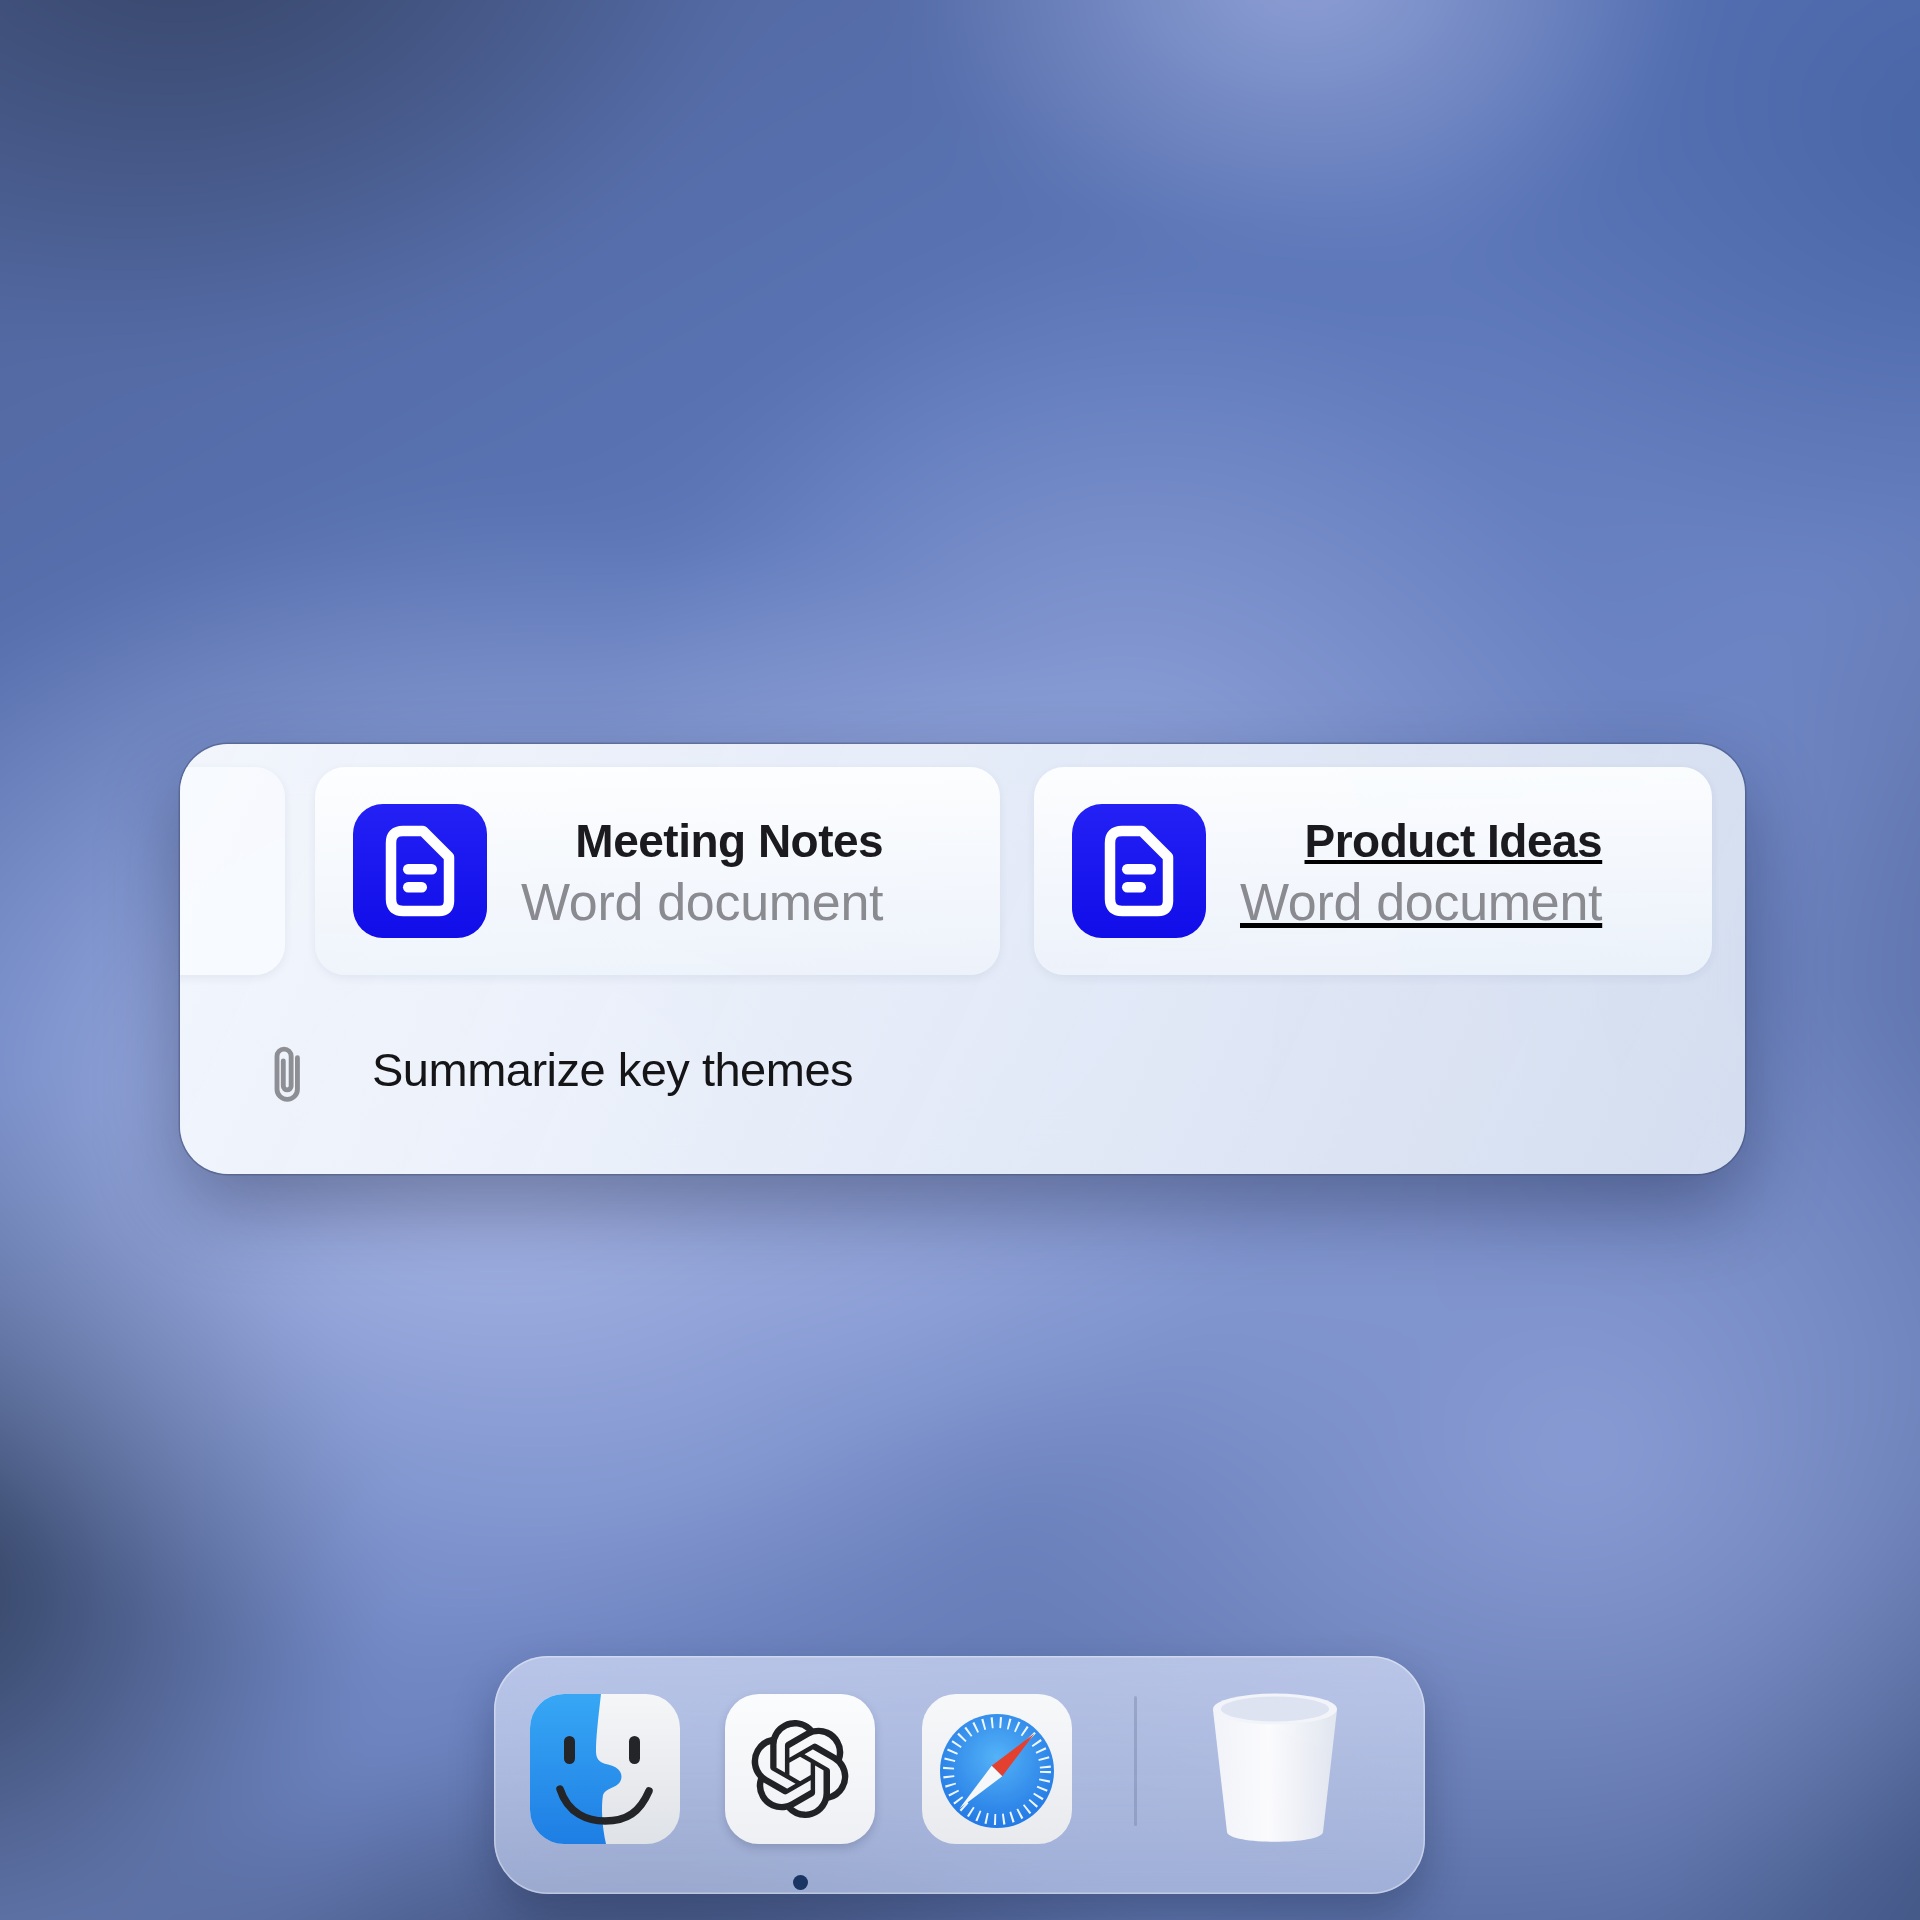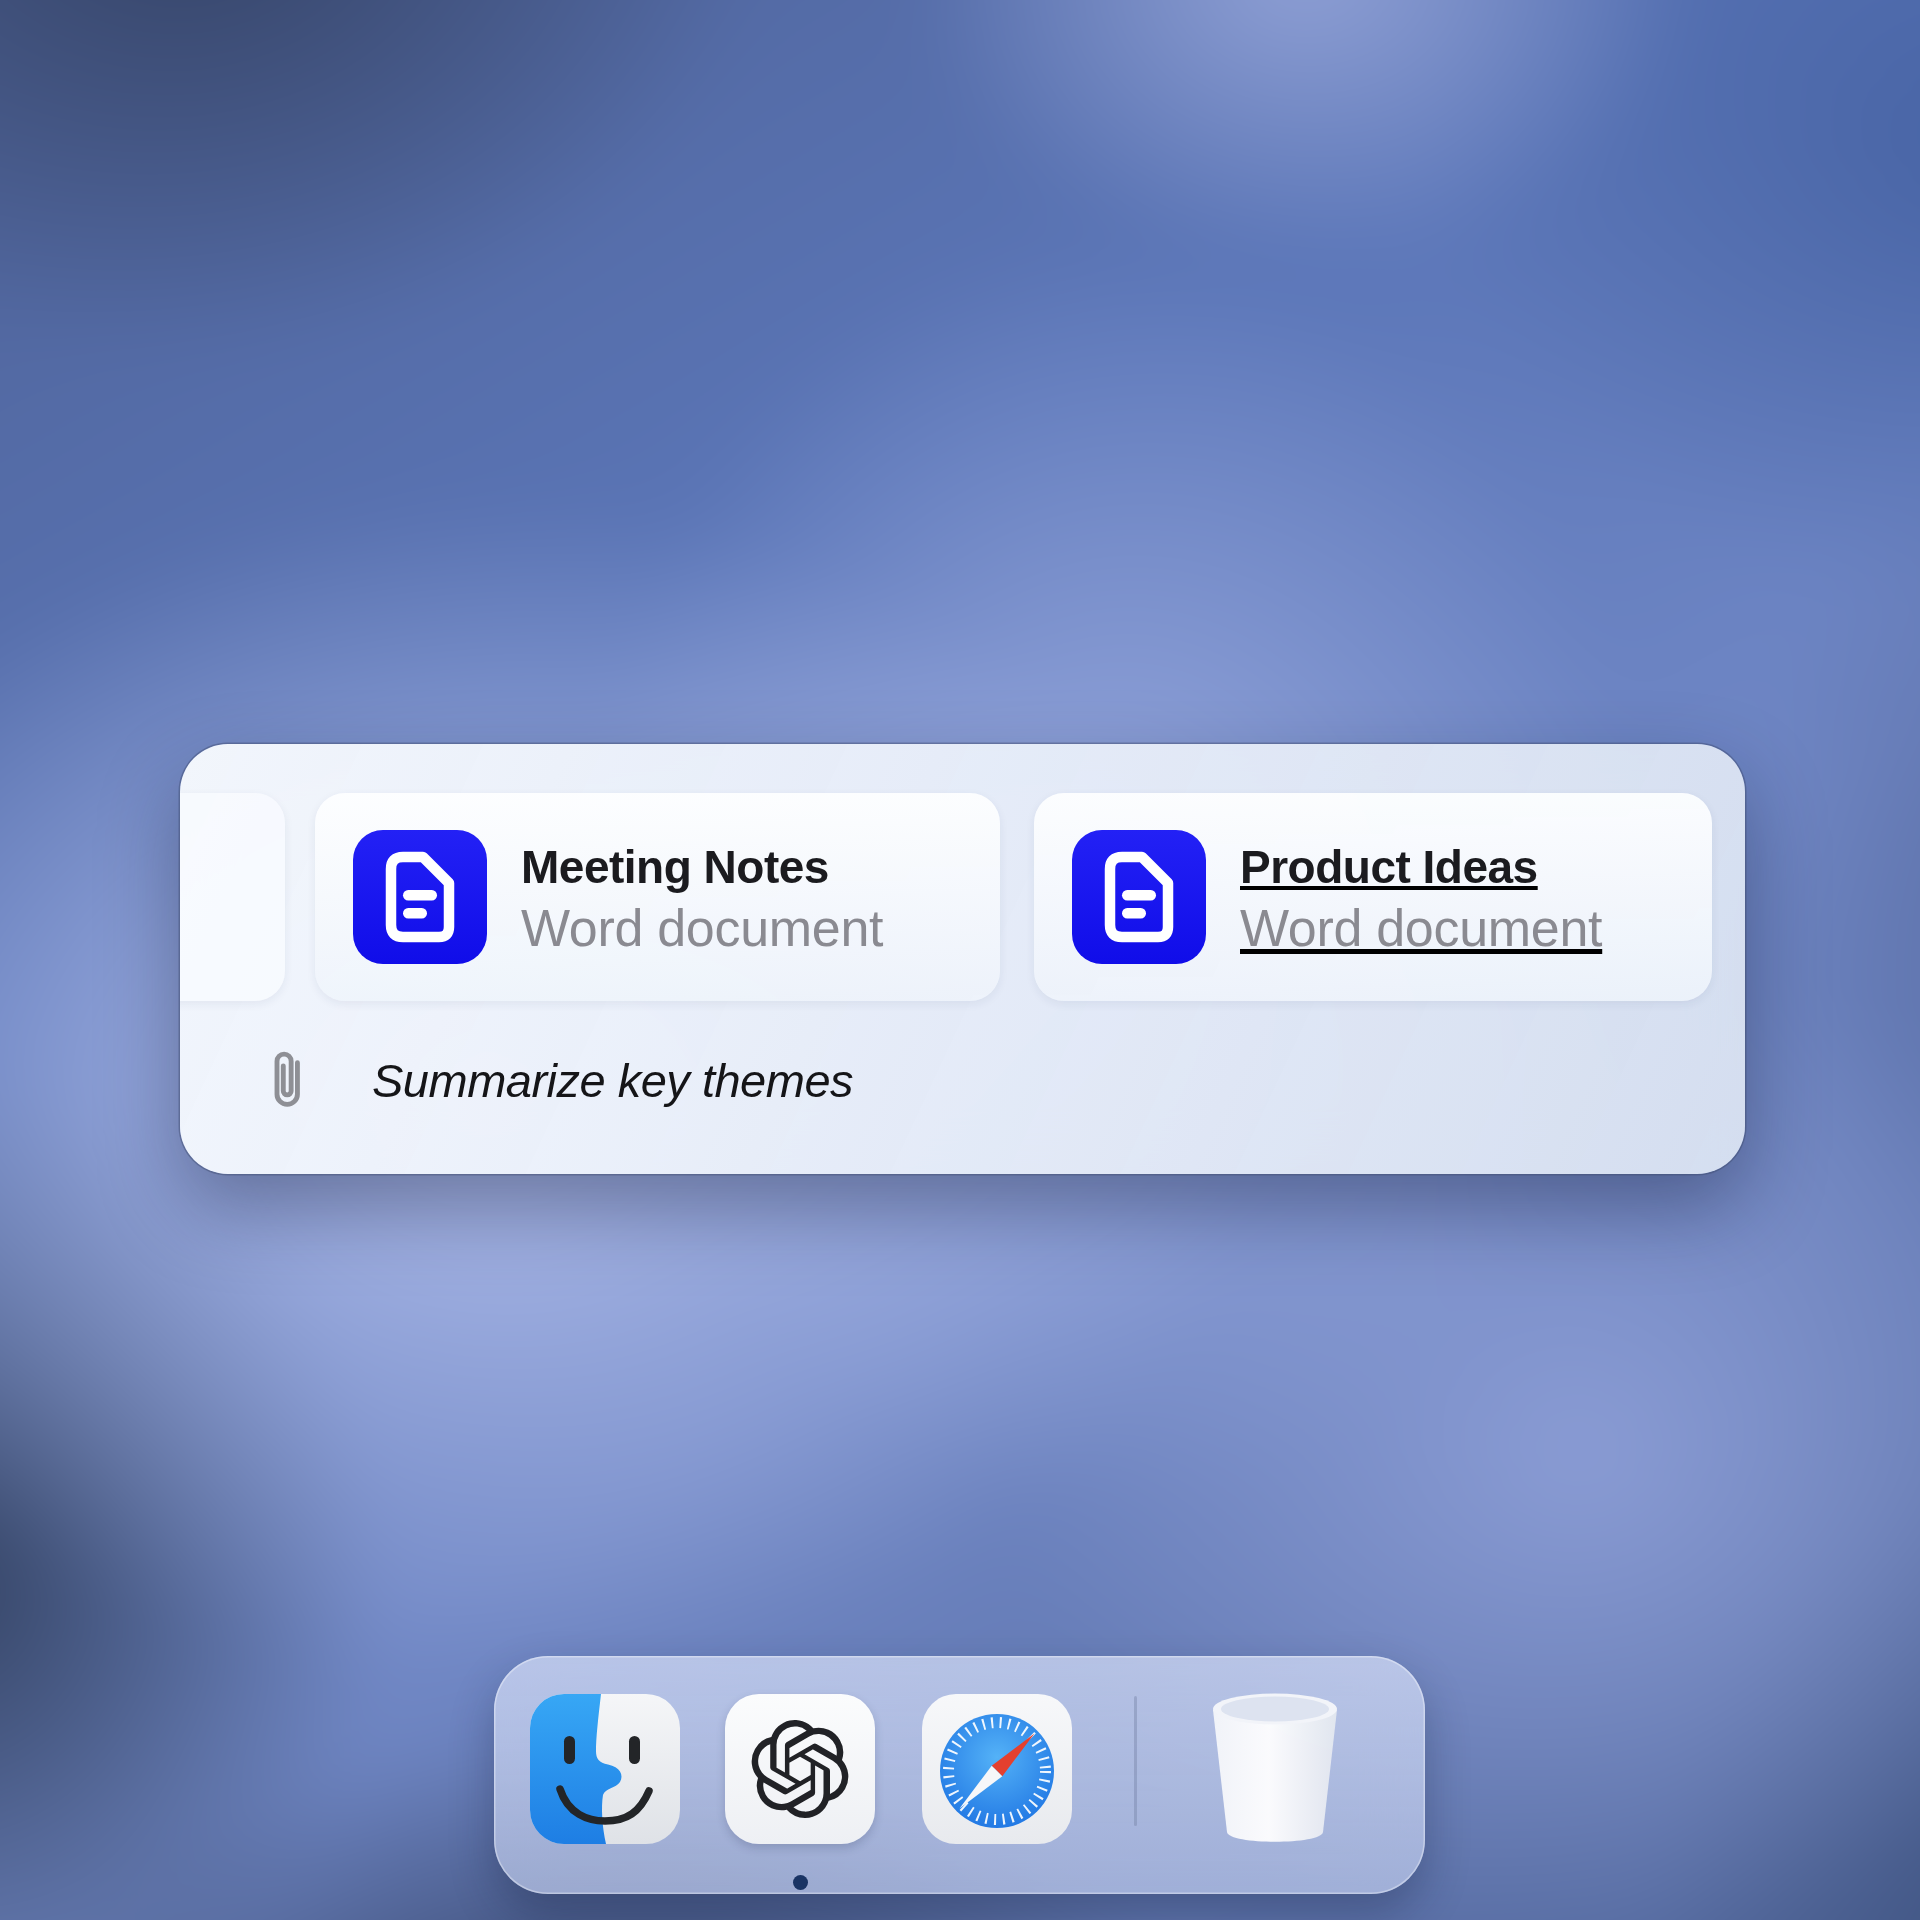--- a/index.html
+++ b/index.html
@@ -21,34 +21,34 @@
       radial-gradient(520px 640px at 103% 46%,rgba(84,103,156,.80), rgba(84,103,156,0) 70%),
       linear-gradient(150deg,#4c5f92 0%,#5b76b8 35%,#7188c6 60%,#4d6295 100%);
     filter:blur(34px);}
 
   
   .prompt-card{position:absolute;left:180px;top:744px;width:1565px;height:430px;
     border-radius:48px;overflow:hidden;
     background:linear-gradient(115deg,rgba(247,250,254,.96) 0%,rgba(233,239,249,.93) 55%,rgba(223,231,244,.90) 100%);
     box-shadow:0 0 0 1.5px rgba(62,76,110,.45), 0 34px 80px rgba(12,22,52,.38);
     -webkit-backdrop-filter:blur(26px);backdrop-filter:blur(26px);}
-  .chip{position:absolute;top:49px;height:208px;border-radius:30px;
+  .chip{position:absolute;top:23px;height:208px;border-radius:30px;
     background:linear-gradient(180deg,rgba(253,254,255,.94),rgba(239,244,251,.86));
     box-shadow:0 3px 10px rgba(30,42,80,.07);
-    display:flex;align-items:center;}
+    display:flex;align-items:center;text-align:right;}
   .chip-partial{left:-62px;width:167px;background:rgba(250,252,255,.66);}
   .chip-1{left:135px;width:685px;}
   .chip-2{left:854px;width:678px;text-decoration:underline;}
   .doc-tile{flex:0 0 134px;width:134px;height:134px;margin-left:38px;border-radius:30px;
     background:linear-gradient(180deg,#2321f5,#100de9);
     display:flex;align-items:center;justify-content:center;}
   .chip-text{margin-left:34px;display:flex;flex-direction:column;justify-content:center;}
   .chip-title{font-size:46px;line-height:52px;font-weight:700;color:#1b1b1f;letter-spacing:-.5px;}
   .chip-sub{font-size:52px;line-height:50px;font-weight:400;color:#8a8a91;margin-top:10px;letter-spacing:-.3px;}
-  .prompt-row{position:absolute;left:84px;top:298px;height:76px;display:flex;align-items:center;font-style:italic;}
+  .prompt-row{position:absolute;left:84px;top:298px;height:76px;display:flex;align-items:flex-start;}
   .prompt-row .clip{width:48px;height:66px;margin-right:60px;}
   .prompt-text{font-size:47px;color:#151518;letter-spacing:-.5px;}
 
   
   .dock{position:absolute;left:494px;top:1656px;width:931px;height:238px;border-radius:54px;
     background:linear-gradient(180deg,rgba(219,227,250,.68),rgba(201,212,243,.62));
     box-shadow:inset 0 0 0 1.5px rgba(255,255,255,.35), 0 20px 44px rgba(16,26,56,.30);
     -webkit-backdrop-filter:blur(30px);backdrop-filter:blur(30px);}
   .dock-icon{position:absolute;top:38px;width:150px;height:150px;}
   .icon-finder{left:36px;}

